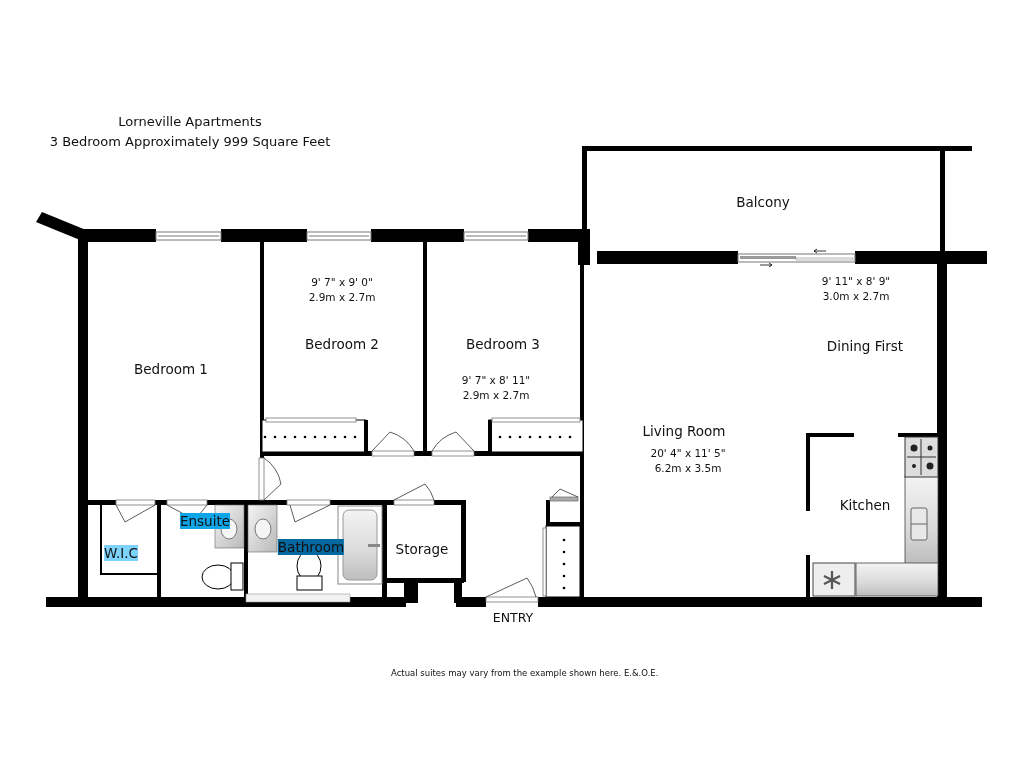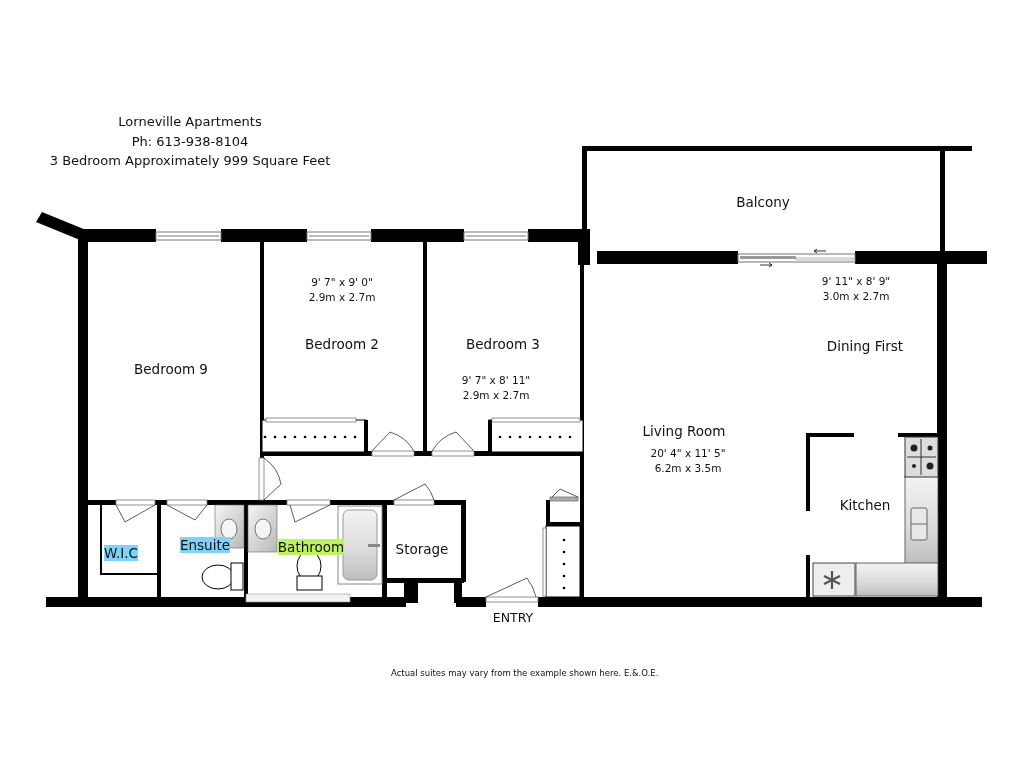--- a/index.html
+++ b/index.html
@@ -12,21 +12,20 @@
   .lbl { position: absolute; white-space: nowrap; transform: translate(-50%, -50%); }
   .room { font-size: 13.5px; text-align: center; }
   .dim { font-size: 10.5px; text-align: center; line-height: 15px; }
   .note { position: absolute; left: 391px; top: 648px; font-size: 8.5px; white-space: nowrap; margin-top: 20px; }
 </style>
 </head>
 <body>
 
 <div class="header">
   <div>Lorneville Apartments</div>
-  <div>Ph: 613-938-8104</div>
   <div>3 Bedroom Approximately 999 Square Feet</div>
 </div>
 
 <svg class="plan" width="1024" height="768" viewBox="0 0 1024 768">
   <defs>
     <linearGradient id="fix" x1="0" y1="0" x2="1" y2="1">
       <stop offset="0" stop-color="#f4f4f4"></stop>
         <stop offset="1" stop-color="#b9b9b9"></stop>
     </linearGradient>
     <linearGradient id="ctr" x1="0" y1="0" x2="0" y2="1">
@@ -220,21 +219,21 @@
     <rect x="911" y="508" width="16" height="32" rx="2" fill="#e8e8e8" stroke="#666"></rect>
     <line x1="911" y1="524" x2="927" y2="524" stroke="#666"></line>
   </g>
   <g>
     <rect x="813" y="563" width="42" height="33" fill="#eee" stroke="#444"></rect>
     <path d="M832 571 L832 589 M824 576 L840 584 M840 576 L824 584" stroke="#555" stroke-width="2.2"></path>
   </g>
 </svg>
 
 <div class="lbl room" style="left:763px;top:202px">Balcony</div>
-<div class="lbl room" style="left:171px;top:369px">Bedroom 9</div>
+<div class="lbl room" style="left:171px;top:369px">Bedroom 1</div>
 
 <div class="lbl dim" style="left:342px;top:290px">
   <div>9' 7" x 9' 0"</div>
   <div>2.9m x 2.7m</div>
 </div>
 <div class="lbl room" style="left:342px;top:344px">Bedroom 2</div>
 
 <div class="lbl room" style="left:503px;top:344px">Bedroom 3</div>
 <div class="lbl dim" style="left:496px;top:388px">
   <div>9' 7" x 8' 11"</div>
@@ -248,18 +247,18 @@
 <div class="lbl room" style="left:865px;top:346px">Dining First</div>
 
 <div class="lbl room" style="left:684px;top:431px">Living Room</div>
 <div class="lbl dim" style="left:688px;top:461px">
   <div>20' 4" x 11' 5"</div>
   <div>6.2m x 3.5m</div>
 </div>
 
 <div class="lbl room" style="left:865px;top:505px">Kitchen</div>
 <div class="lbl room" style="left:121px;top:553px;background:#7dd3fc">W.I.C</div>
-<div class="lbl room" style="left:205px;top:545px;background:#7dd3fc">Ensuite</div>
-<div class="lbl room" style="left:311px;top:547px;background:#bef264">Bathroom</div>
+<div class="lbl room" style="left:205px;top:521px;background:#0ea5e9">Ensuite</div>
+<div class="lbl room" style="left:311px;top:547px;background:#0369a1">Bathroom</div>
 <div class="lbl room" style="left:422px;top:549px">Storage</div>
 <div class="lbl room" style="left:513px;top:617px;font-size:12.5px">ENTRY</div>
 
 <div class="note">Actual suites may vary from the example shown here. E.&amp;.O.E.</div>
 
 </body></html>

